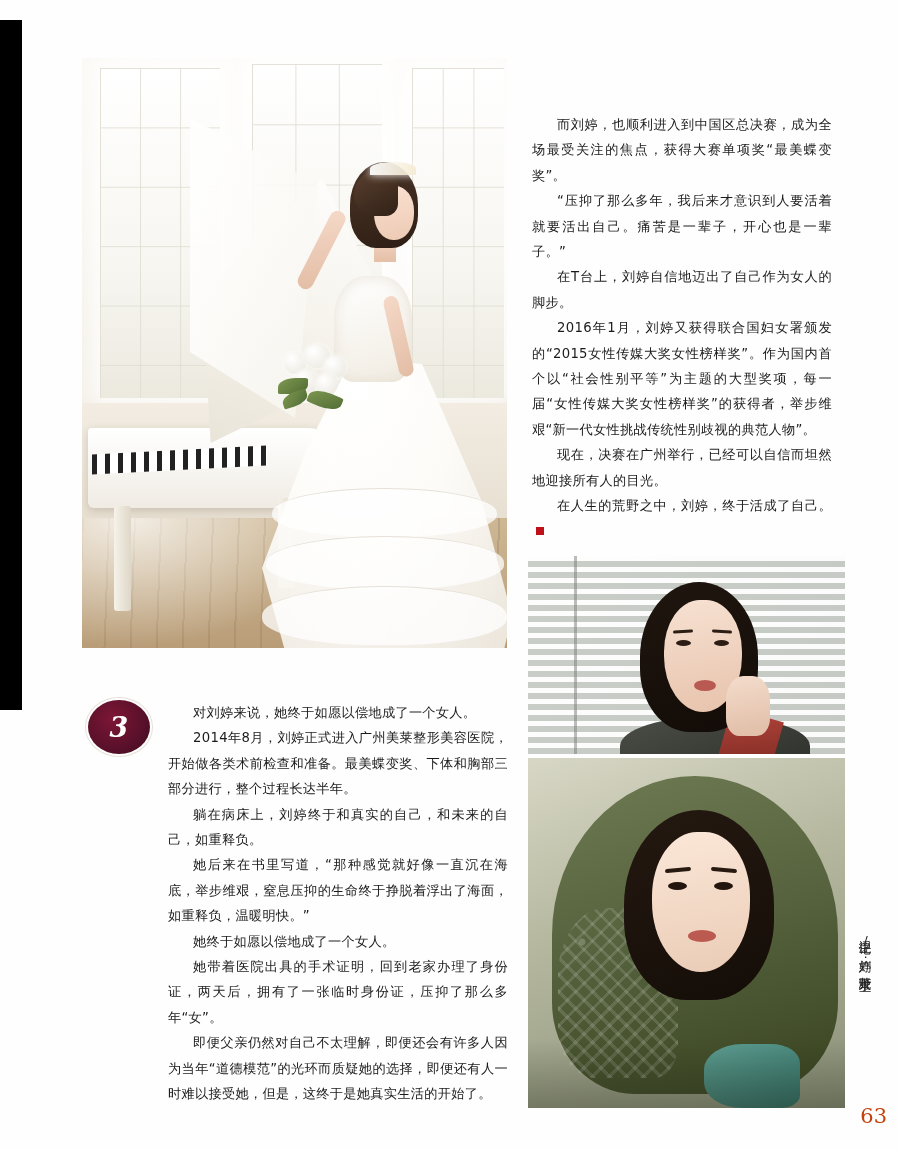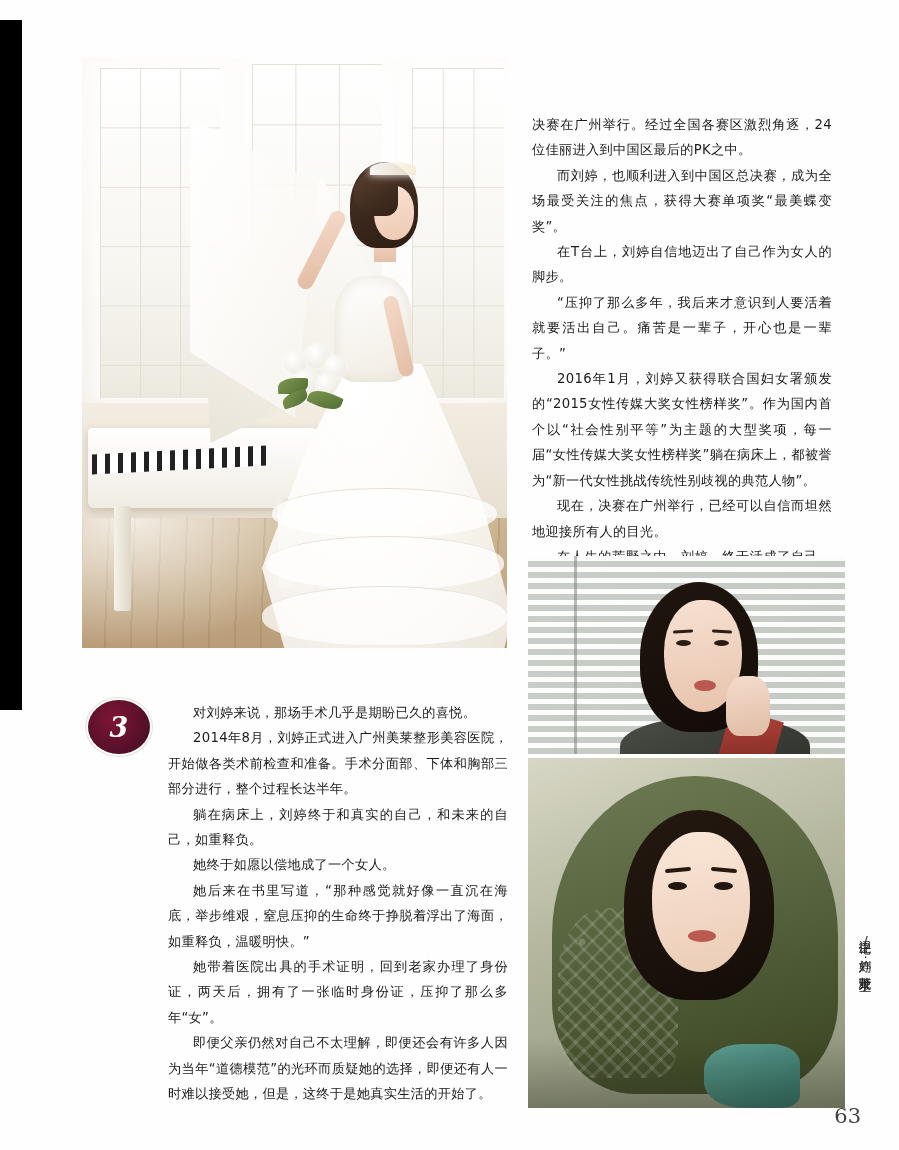--- a/index.html
+++ b/index.html
@@ -476,25 +476,25 @@
     color: #222;
     writing-mode: vertical-rl;
     text-orientation: upright;
     letter-spacing: 1px;
     height: 160px;
   }
 
   
   .page-number {
     position: absolute;
-    right: 38px;
+    right: 12px;
     bottom: 22px;
     font-family: "DejaVu Serif", serif;
     font-size: 21px;
-    color: #404040;
+    color: #c2410c;
   }
 </style>
 </head>
 <body>
 
 <div class="page">
 
   <div class="spine"></div>
 
   <div class="hero-photo">
@@ -542,39 +542,38 @@
       <div class="bq-flower" style="left:46px; top:12px; width:22px; height:22px;"></div>
       <div class="bq-flower" style="left:16px; top:26px; width:24px; height:22px;"></div>
       <div class="bq-flower" style="left:38px; top:30px; width:22px; height:20px;"></div>
       <div class="bq-leaf" style="left:0px;  top:34px; width:30px; height:16px;"></div>
       <div class="bq-leaf" style="left:30px; top:48px; width:34px; height:16px; transform:rotate(22deg);"></div>
       <div class="bq-leaf" style="left:4px;  top:48px; width:26px; height:14px; transform:rotate(-18deg);"></div>
     </div>
   </div>
 
   <div class="col-right body-text">
-    <p>决赛在广州举行。经过全国各赛区激烈角逐，24位佳丽进入到中国区最后的PK之中。</p>
     <p class="indent">而刘婷，也顺利进入到中国区总决赛，成为全场最受关注的焦点，获得大赛单项奖“最美蝶变奖”。</p>
+    <p class="indent">“压抑了那么多年，我后来才意识到人要活着就要活出自己。痛苦是一辈子，开心也是一辈子。”</p>
     <p class="indent">在T台上，刘婷自信地迈出了自己作为女人的脚步。</p>
-    <p class="indent">“压抑了那么多年，我后来才意识到人要活着就要活出自己。痛苦是一辈子，开心也是一辈子。”</p>
-    <p class="indent">2016年1月，刘婷又获得联合国妇女署颁发的“2015女性传媒大奖女性榜样奖”。作为国内首个以“社会性别平等”为主题的大型奖项，每一届“女性传媒大奖女性榜样奖”躺在病床上，都被誉为“新一代女性挑战传统性别歧视的典范人物”。</p>
+    <p class="indent">2016年1月，刘婷又获得联合国妇女署颁发的“2015女性传媒大奖女性榜样奖”。作为国内首个以“社会性别平等”为主题的大型奖项，每一届“女性传媒大奖女性榜样奖”的获得者，举步维艰“新一代女性挑战传统性别歧视的典范人物”。</p>
     <p class="indent">现在，决赛在广州举行，已经可以自信而坦然地迎接所有人的目光。</p>
     <p class="indent"><span>在人生的荒野之中，刘婷，终于活成了自己。</span><span class="endmark"></span></p>
   </div>
 
   <div class="badge">
     <span>3</span>
   </div>
 
   <div class="col-left-lower body-text">
-    <p class="indent">对刘婷来说，那场手术几乎是期盼已久的喜悦。</p>
-    <p class="indent">2014年8月，刘婷正式进入广州美莱整形美容医院，开始做各类术前检查和准备。手术分面部、下体和胸部三部分进行，整个过程长达半年。</p>
+    <p class="indent">对刘婷来说，她终于如愿以偿地成了一个女人。</p>
+    <p class="indent">2014年8月，刘婷正式进入广州美莱整形美容医院，开始做各类术前检查和准备。最美蝶变奖、下体和胸部三部分进行，整个过程长达半年。</p>
     <p class="indent">躺在病床上，刘婷终于和真实的自己，和未来的自己，如重释负。</p>
+    <p class="indent">她后来在书里写道，“那种感觉就好像一直沉在海底，举步维艰，窒息压抑的生命终于挣脱着浮出了海面，如重释负，温暖明快。”</p>
     <p class="indent">她终于如愿以偿地成了一个女人。</p>
-    <p class="indent">她后来在书里写道，“那种感觉就好像一直沉在海底，举步维艰，窒息压抑的生命终于挣脱着浮出了海面，如重释负，温暖明快。”</p>
     <p class="indent">她带着医院出具的手术证明，回到老家办理了身份证，两天后，拥有了一张临时身份证，压抑了那么多年“女”。</p>
     <p class="indent">即便父亲仍然对自己不太理解，即便还会有许多人因为当年“道德模范”的光环而质疑她的选择，即便还有人一时难以接受她，但是，这终于是她真实生活的开始了。</p>
 
   </div>
 
   <div class="photo-blinds">
     <div class="blinds-bg"></div>
     <div class="blinds-cord"></div>
     <div class="b-shoulder"></div>
     <div class="b-strap"></div>

